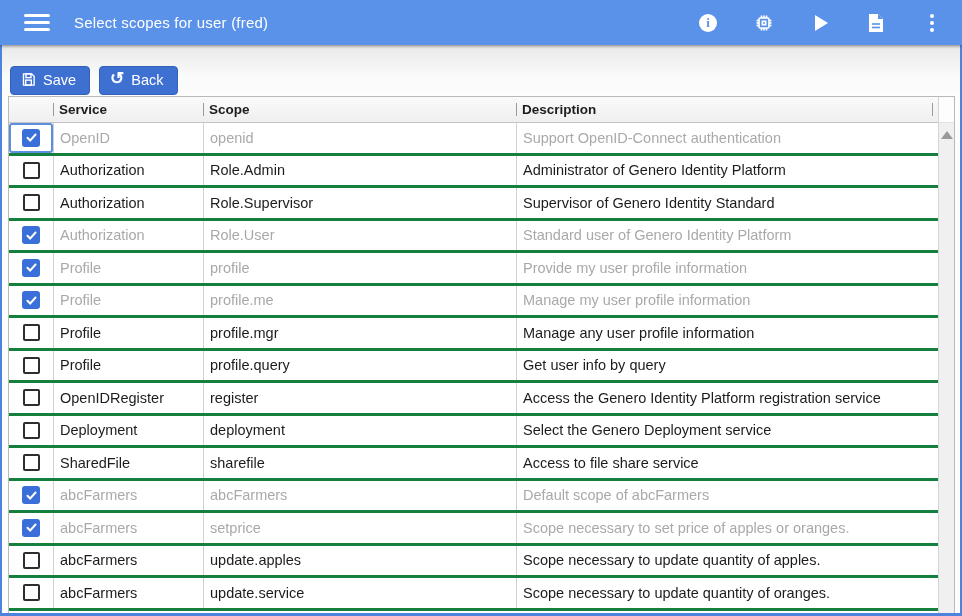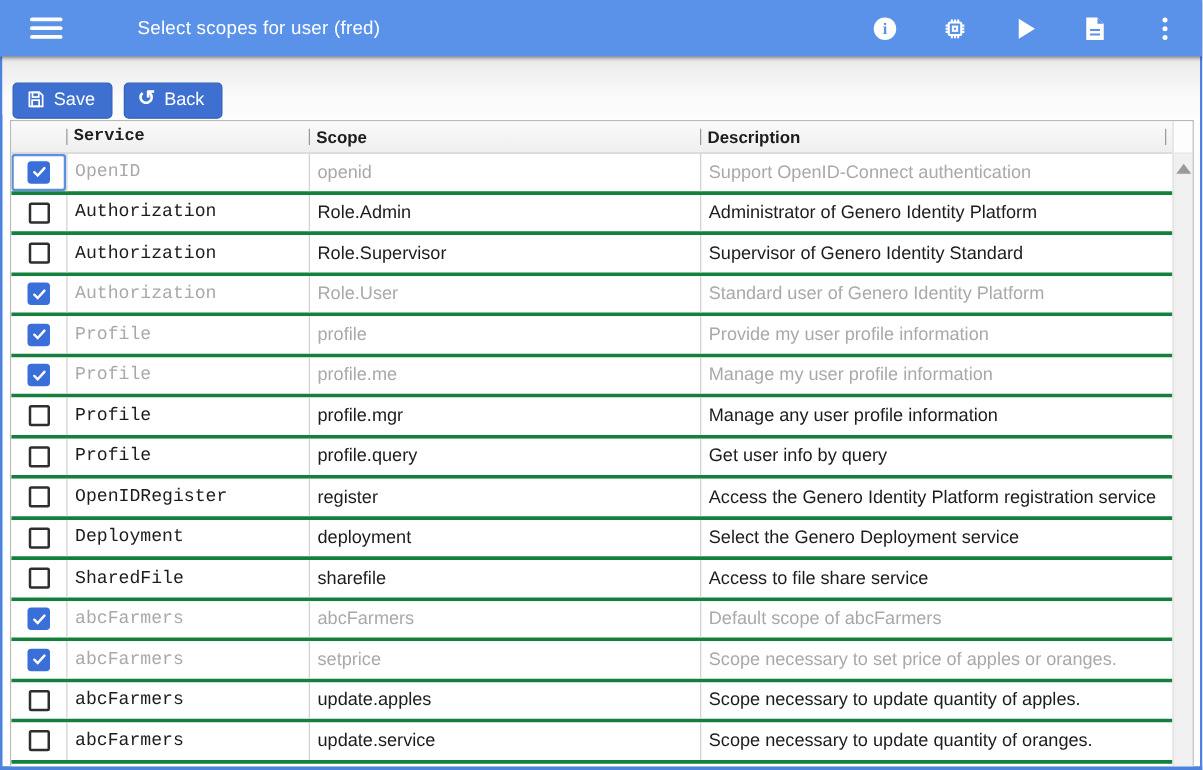--- a/index.html
+++ b/index.html
@@ -23,21 +23,21 @@
   .hamburger {
     width: 26px; height: 17px;
     margin-left: 24px;
     display: flex; flex-direction: column; justify-content: space-between;
     cursor: pointer;
   }
   .hamburger span { display: block; height: 3px; background: #fff; border-radius: 2px; }
   .titlebar-title {
     color: #fff;
     font-size: 15px;
-    margin-left: 60px;
+    margin-left: 24px;
     letter-spacing: .2px;
     flex: 0 1 auto;
   }
   .tb-spacer { flex: 1; }
   .tb-icons { display: flex; align-items: center; gap: 36px; margin-right: 20px; }
   .tb-icon { width: 20px; height: 20px; display: flex; align-items: center; justify-content: center; cursor: pointer; }
   .icon-info {
     width: 18px; height: 18px; border-radius: 50%;
     background: #fff; color: #5b92e9;
     font-weight: bold; font-size: 13px; line-height: 18px;
@@ -129,22 +129,22 @@
   .th.col-cb::before { display: none; }
   .thead .end-tick { position: relative; width: 6px; }
   .thead .end-tick::before {
     content: "";
     position: absolute;
     left: 0; top: 6px; bottom: 6px;
     width: 1px;
     background: #9b9b9b;
   }
   .col-cb { width: 44px; flex-shrink: 0; }
-  .col-service { width: 150px; flex-shrink: 0; font-family: Liberation Mono, monospace; }
-  .col-scope { width: 313px; flex-shrink: 0; margin-left: 44px; }
+  .col-service { width: 150px; flex-shrink: 0; }
+  .col-scope { width: 313px; flex-shrink: 0; }
   .col-desc { flex: 1; }
 
   .tbody { display: flex; flex-direction: column; }
   .trow {
     display: flex;
     height: 32.5px;
     border-bottom: 3px solid #15803d;
     background: #fff;
     flex-shrink: 0;
   }

